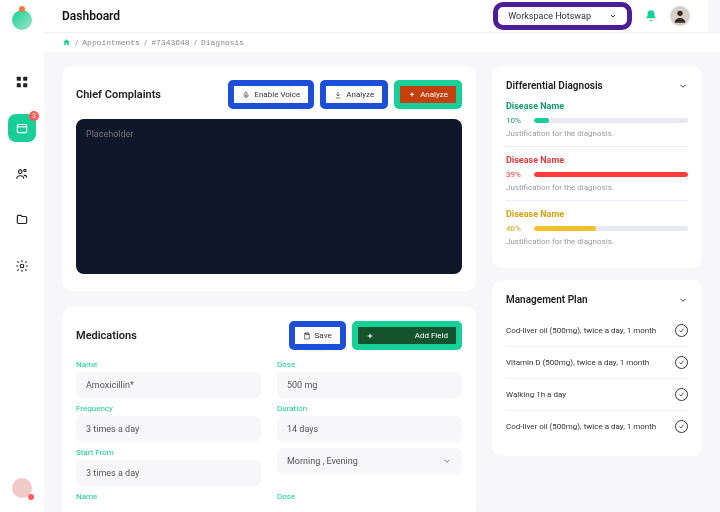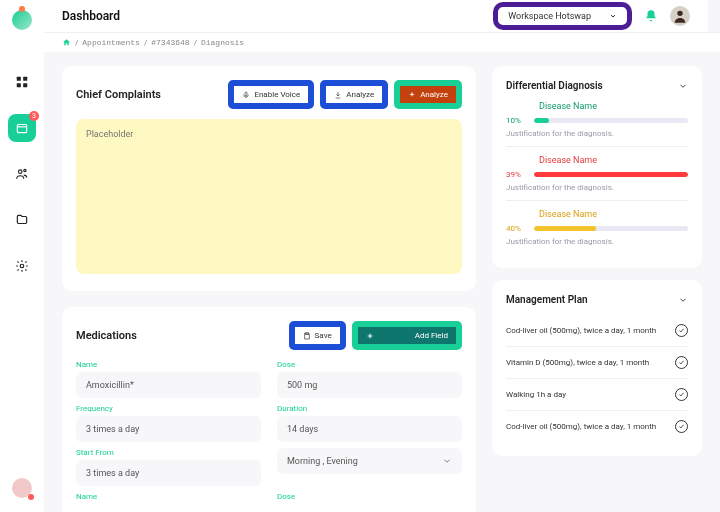--- a/index.html
+++ b/index.html
@@ -35,36 +35,36 @@
 .main { position:absolute; left:44px; top:52px; right:0; bottom:0; padding:14px 18px; display:flex; gap:16px;justify-content:flex-end; }
 .col-l { flex:1; display:flex; flex-direction:column; gap:16px; min-width:0;}
 .col-r { width:210px; display:flex; flex-direction:column; gap:12px; }
 
 .card { background:#fff; border-radius:10px; padding:14px; }
 .card-hd { display:flex; align-items:center; justify-content:space-between; margin-bottom:10px; }
 .card-title { font-size:11px; font-weight:600; color:#222; }
 .btn-row { display:flex; gap:6px; }
 .btn { border:6px solid #1d4ed8; border-radius:5px; background:#fff; font-size:8px; padding:4px 8px; display:flex; align-items:center; gap:4px; cursor:pointer; color:#333; }
 .btn.primary { background:#c2410c; border-color:#17cf97; color:#fff; }
-.btn.add { background:#0f766e; border-color:#17cf97; color:#fff;gap:41px; }
-
-.ta { width:100%; height:155px; border:none; background:#fef9c3; border-radius:8px; padding:10px; font-size:9px; color:#888; resize:none; outline:none; }
+.btn.add { background:#14532d; border-color:#17cf97; color:#fff;gap:41px; }
+
+.ta { width:100%; height:155px; border:none; background:#0f172a; border-radius:8px; padding:10px; font-size:9px; color:#888; resize:none; outline:none; }
 
 
 .meds-grid { display:grid; grid-template-columns:1fr 1fr; gap:6px 16px; }
 .fld-label { font-size:8px; color:#17cf97; margin-bottom:3px; display:block; }
 .input { width:100%; background:#f7f7fa; border:none; border-radius:6px; padding:8px 10px; font-size:9px; color:#555; outline:none; }
 .select { position:relative; display:flex; align-items:center; }
 .select .chev { position:absolute; right:10px; color:#666; pointer-events:none;}
 
 
 .section-hd { display:flex; align-items:center; justify-content:space-between; font-size:10px; font-weight:600; color:#222; margin-bottom:10px; }
 .dx { padding-bottom:8px; border-bottom:1px solid #eceef5; margin-bottom:8px;}
 .dx:last-child{border:none;margin-bottom:0;}
-.dx-name { font-size:9px; font-weight:400; margin-bottom:5px;margin-left:33px; }
+.dx-name { font-size:9px; font-weight:700; margin-bottom:5px; }
 .dx-row { display:flex; align-items:center; gap:6px; margin-bottom:4px;}
 .dx-pct { font-size:8px; min-width:22px; }
 .bar { flex:1; height:5px; background:#e8e9f5; border-radius:3px; overflow:hidden; }
 .bar > i { display:block; height:100%; border-radius:3px; }
 .dx-just { font-size:8px; color:#9a9aa6; }
 
 .dx.g .dx-name,.dx.g .dx-pct{color:#119a6d;} .dx.g .bar>i{background:#17cf97;}
 .dx.r .dx-name,.dx.r .dx-pct{color:#e23b3b;} .dx.r .bar>i{background:#ff3b3b;}
 .dx.y .dx-name,.dx.y .dx-pct{color:#d9a012;} .dx.y .bar>i{background:#f2c32c;}
 

